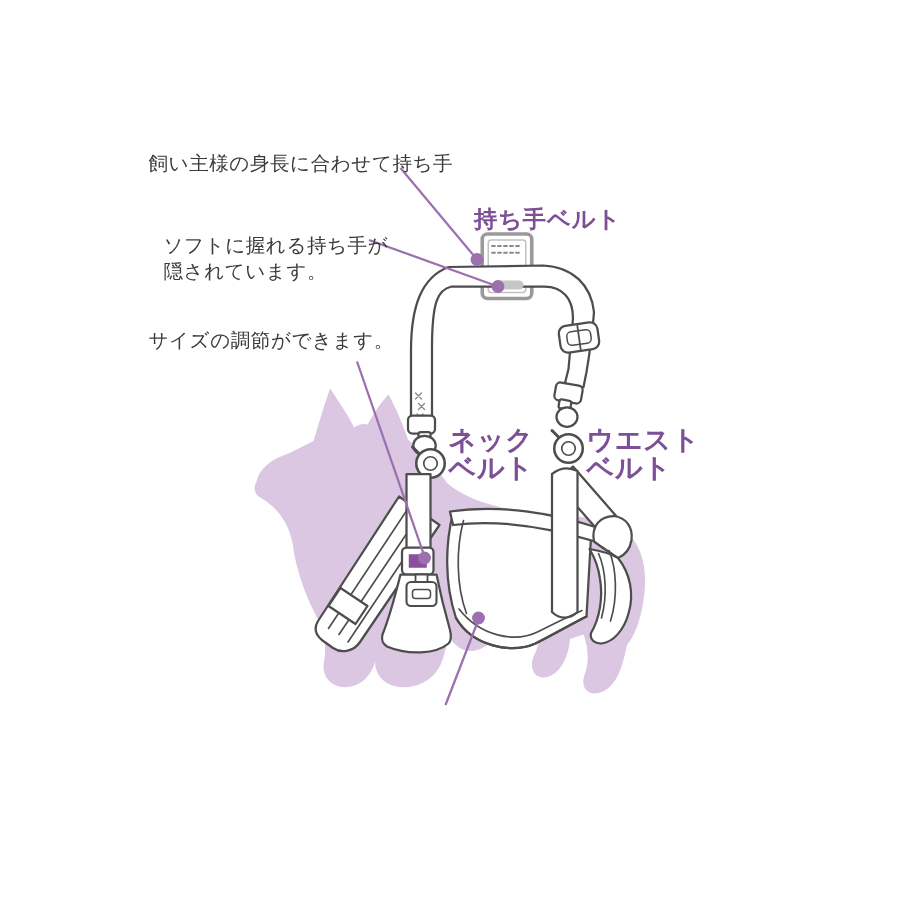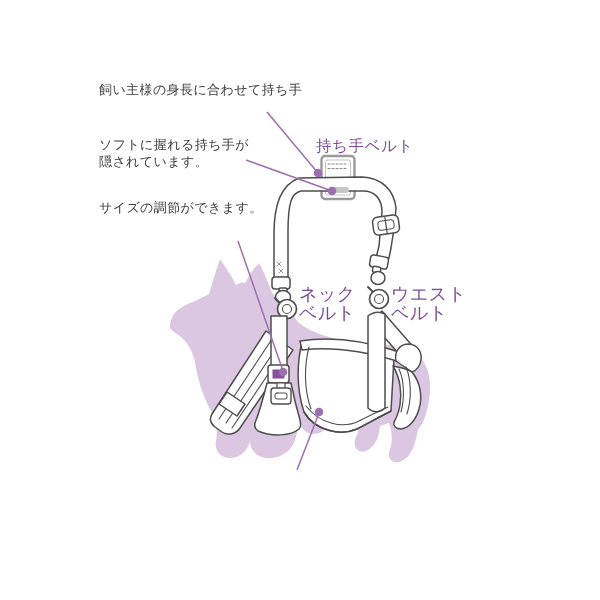--- a/index.html
+++ b/index.html
@@ -3,24 +3,24 @@
 <meta charset="utf-8">
 <style>
   html,body{margin:0;padding:0;background:#fff;}
   .page{
     position:relative;width:600px;height:600px;background:#ffffff;overflow:hidden;
     font-family:"DejaVu Sans","Liberation Sans",sans-serif;
   }
   .art{position:absolute;left:0;top:0;}
   .note{
     position:absolute;font-size:13px;line-height:17px;letter-spacing:0.4px;
-    color:#3a3a3a;font-weight:500;white-space:nowrap;
+    color:#3a3a3a;font-weight:500;white-space:nowrap;margin-top:20px;
   }
   .part-label{
-    position:absolute;font-weight:normal;color:#7d4f97;white-space:nowrap;
+    position:absolute;font-weight:bold;color:#7d4f97;white-space:nowrap;
   }
   .pl-large{font-size:15.5px;letter-spacing:0.6px;}
   .pl-small{font-size:18px;line-height:19px;letter-spacing:0.5px;}
 </style>
 </head>
 <body>
 
 <div class="page">
 
   <svg class="art" width="600" height="600" viewBox="0 0 600 600">
@@ -159,21 +159,21 @@
       <circle cx="332" cy="191" r="4.3"></circle>
       <circle cx="283" cy="372" r="4.3"></circle>
       <circle cx="319" cy="412" r="4.3"></circle>
     </g>
   </svg>
 
   <div class="note" style="left:99px;top:81px">
     <div>飼い主様の身長に合わせて持ち手</div>
   </div>
 
-  <div class="note" style="left:99px;top:136px">
+  <div class="note" style="left:109px;top:136px">
     <div>ソフトに握れる持ち手が</div>
     <div>隠されています。</div>
   </div>
 
   <div class="note" style="left:99px;top:199px">
     <div>サイズの調節ができます。</div>
   </div>
 
   <div class="note" style="left:221px;top:473px">
   </div>

